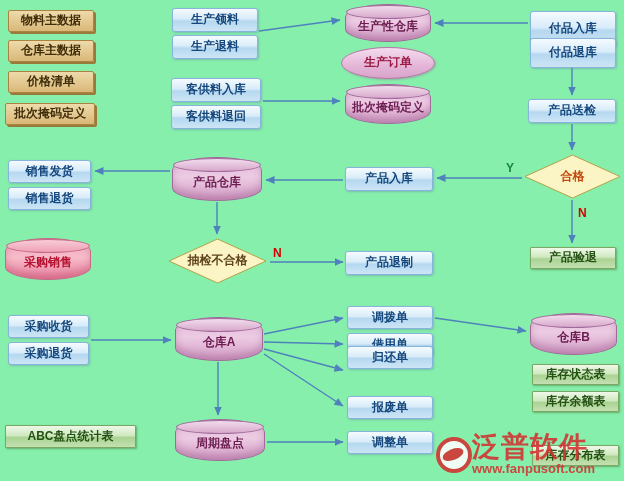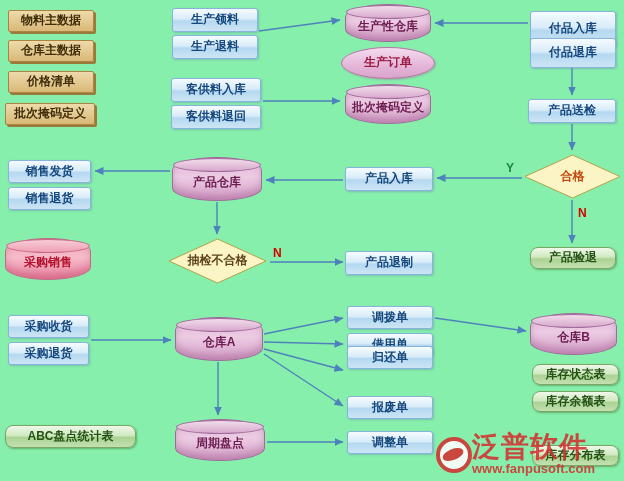--- a/index.html
+++ b/index.html
@@ -25,21 +25,21 @@
   
   .blue{
     border:1px solid #86b4da;border-radius:3px;
     background:linear-gradient(to bottom,#f5fbfe,#d9ecf9 45%,#b5d8f0 55%,#cde5f5);
     color:#15477d;
     box-shadow:1px 1px 2px rgba(110,145,180,.5);
     text-align:center;
   }
   
   .green{
-    border:1px solid #79a865;border-radius:8px;
+    border:1px solid #79a865;border-radius:1px;
     background:linear-gradient(to bottom,#eff8e9,#d0e9c1 45%,#abd394 55%,#c3e0b1);
     color:#245214;
     box-shadow:1px 1px 2px rgba(70,110,50,.5);
   }
   
   .cyl{
     border:1px solid #a06a9a;
     border-radius:50% / 13px;
     background:linear-gradient(to bottom,#e3b7d8,#eccbe3 45%,#d49fc7);
     box-shadow:inset 0 -5px 7px rgba(120,40,100,.25);

